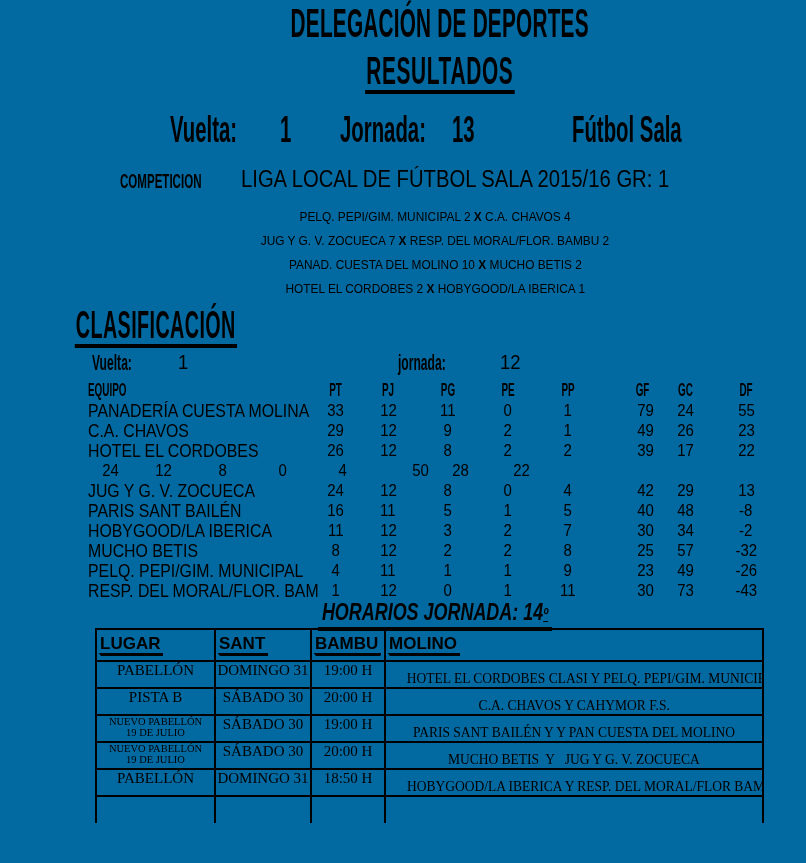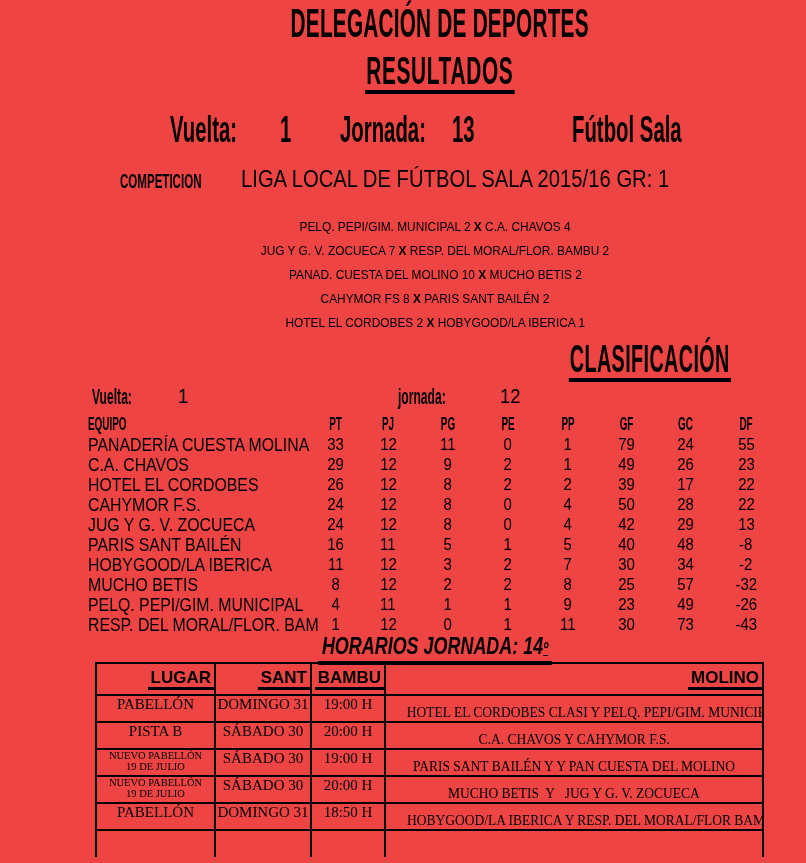--- a/index.html
+++ b/index.html
@@ -1,18 +1,18 @@
 <!DOCTYPE html>
 <html><head>
 <meta charset="utf-8">
 <style>
   html,body { margin:0; padding:0; background:#fff; }
   .page {
     position:relative; width:806px; height:863px; overflow:hidden;
-    background:#ef4444; color:#000;
+    background:#0369a1; color:#000;
     font-family:"Liberation Sans", sans-serif;
   }
   
   .cond { display:inline-block; font-weight:700; white-space:nowrap; }
   .narrow { display:inline-block; white-space:nowrap; transform:scaleX(0.88); }
   .o-left { transform-origin:0 50%; }
 
   
   .title-shift { margin-left:74px; width:732px; text-align:center; }
   .title-block { padding-top:4px; }
@@ -27,54 +27,54 @@
         transform:scaleX(0.55); transform-origin:0 50%; white-space:nowrap; display:inline-block; }
 
   
   .comp-row { position:relative; height:31px; margin-top:15px;margin-left:28px; }
   .comp-label { position:absolute; left:92px; top:5px; font-size:21px; font-weight:700;
                 transform:scaleX(0.55); transform-origin:0 50%; display:inline-block; white-space:nowrap; }
   .comp-name { position:absolute; left:213px; top:0; font-size:23px; line-height:30px;
                transform:scaleX(0.88); transform-origin:0 50%; display:inline-block; white-space:nowrap; }
 
   
-  .results-list { margin-top:19px; margin-left:64px; width:742px; text-align:center;text-decoration:underline; }
+  .results-list { margin-top:9px; margin-left:64px; width:742px; text-align:center;text-decoration:underline; }
   .res-line { height:24px; line-height:24px; }
   .rl { font-size:13.5px; }
   .xsep { font-weight:700; }
 
   
-  .clasif-wrap { margin-top:7px; height:41px; text-align:right;padding-left:8px; }
+  .clasif-wrap { margin-top:7px; height:41px; text-align:left; }
   .clasificacion { font-size:38px; line-height:36px; transform:scaleX(0.52); letter-spacing:0.02em; }
   .v12-row { position:relative; height:29px; }
   .v12l { position:absolute; top:2px; font-size:22px; font-weight:700; display:inline-block;
           transform:scaleX(0.55); transform-origin:0 50%; white-space:nowrap; }
   .v12v { position:absolute; top:2px; font-size:21px; display:inline-block;
           transform:scaleX(0.88); transform-origin:0 50%; white-space:nowrap; }
   .cls-table { margin-top:3px; }
   .clsrow { display:flex; padding-left:88px; height:20px; line-height:20px; align-items:center; }
   .clsrow.head { height:21px; }
   .cell { flex:none; text-align:center; }
   .c-team { width:225px; text-align:left;text-decoration:underline; }
   .c-pt { width:45px; } .c-pj { width:60px; } .c-pg { width:60px; } .c-pe { width:60px; }
-  .c-pp { width:60px; } .c-gf { width:57px; } .c-gc { width:60px; } .c-df { width:62px; }
+  .c-pp { width:60px; } .c-gf { width:57px;text-align:right; } .c-gc { width:60px; } .c-df { width:62px; }
   .chead { font-size:18px; font-weight:700; display:inline-block; transform:scaleX(0.55); white-space:nowrap; }
   .cval { font-size:17px; }
   .c-team .cval { font-size:18px; }
 
   
   .horarios-wrap { margin-left:64px; width:742px; height:27px; text-align:center; }
   .horarios-title { display:inline-block; font-size:23px; line-height:22px; font-weight:700; font-style:italic;
                     border-bottom:4px solid #000; padding:0 5px 1px 5px;
                     transform:scaleX(0.78); white-space:nowrap; }
   .ord { text-decoration:underline; font-size:17px; }
 
   .sched { margin-left:95px; width:667px; border-collapse:collapse; table-layout:fixed; }
   .sched td, .sched th { border:2px solid #000; padding:0; overflow:hidden; }
-  .sched thead th { height:30px; text-align:right; vertical-align:middle; }
+  .sched thead th { height:30px; text-align:left; vertical-align:middle;border-radius:12px; }
   .hdr-u { display:inline-block; font-size:17px; font-weight:700; line-height:19px;
            border-bottom:3px solid #000; padding:0 3px; }
   .srow { height:27px;margin-left:48px; }
   .srow td { vertical-align:top; text-align:center;
              font-family:"Liberation Serif", serif; font-size:15px; line-height:16px; }
   .srow td.partido-cell { vertical-align:bottom; }
   .partido-text { display:inline-block; white-space:pre; font-size:15px; line-height:17px;
                   transform:scaleX(0.9); }
   .lugar div:empty { display:none; }
   .lugar.small div { font-size:10.5px; line-height:11px; }
@@ -114,23 +114,20 @@
       </div>
 
       <div class="res-line">
         <span class="narrow rl"><span>JUG Y G. V. ZOCUECA</span> <span>7</span> <span class="xsep">X</span> <span>RESP. DEL MORAL/FLOR. BAMBU</span> <span>2</span></span>
       </div>
 
       <div class="res-line">
         <span class="narrow rl"><span>PANAD. CUESTA DEL MOLINO</span> <span>10</span> <span class="xsep">X</span> <span>MUCHO BETIS</span> <span>2</span></span>
       </div>
 
-      <div class="res-line">
-        <span class="narrow rl"><span>CAHYMOR FS</span> <span>8</span> <span class="xsep">X</span> <span>PARIS SANT BAILÉN</span> <span>2</span></span>
-      </div>
 
       <div class="res-line">
         <span class="narrow rl"><span>HOTEL EL CORDOBES</span> <span>2</span> <span class="xsep">X</span> <span>HOBYGOOD/LA IBERICA</span> <span>1</span></span>
       </div>
 
   </div>
 
   <div class="clasif-wrap">
     <span class="cond clasificacion h-underline">CLASIFICACIÓN</span>
   </div>
@@ -185,21 +182,20 @@
         <span class="cell c-pj"><span class="narrow cval">12</span></span>
         <span class="cell c-pg"><span class="narrow cval">8</span></span>
         <span class="cell c-pe"><span class="narrow cval">2</span></span>
         <span class="cell c-pp"><span class="narrow cval">2</span></span>
         <span class="cell c-gf"><span class="narrow cval">39</span></span>
         <span class="cell c-gc"><span class="narrow cval">17</span></span>
         <span class="cell c-df"><span class="narrow cval">22</span></span>
       </div>
 
       <div class="clsrow">
-        <span class="cell c-team"><span class="narrow cval o-left">CAHYMOR F.S.</span></span>
         <span class="cell c-pt"><span class="narrow cval">24</span></span>
         <span class="cell c-pj"><span class="narrow cval">12</span></span>
         <span class="cell c-pg"><span class="narrow cval">8</span></span>
         <span class="cell c-pe"><span class="narrow cval">0</span></span>
         <span class="cell c-pp"><span class="narrow cval">4</span></span>
         <span class="cell c-gf"><span class="narrow cval">50</span></span>
         <span class="cell c-gc"><span class="narrow cval">28</span></span>
         <span class="cell c-df"><span class="narrow cval">22</span></span>
       </div>
 

